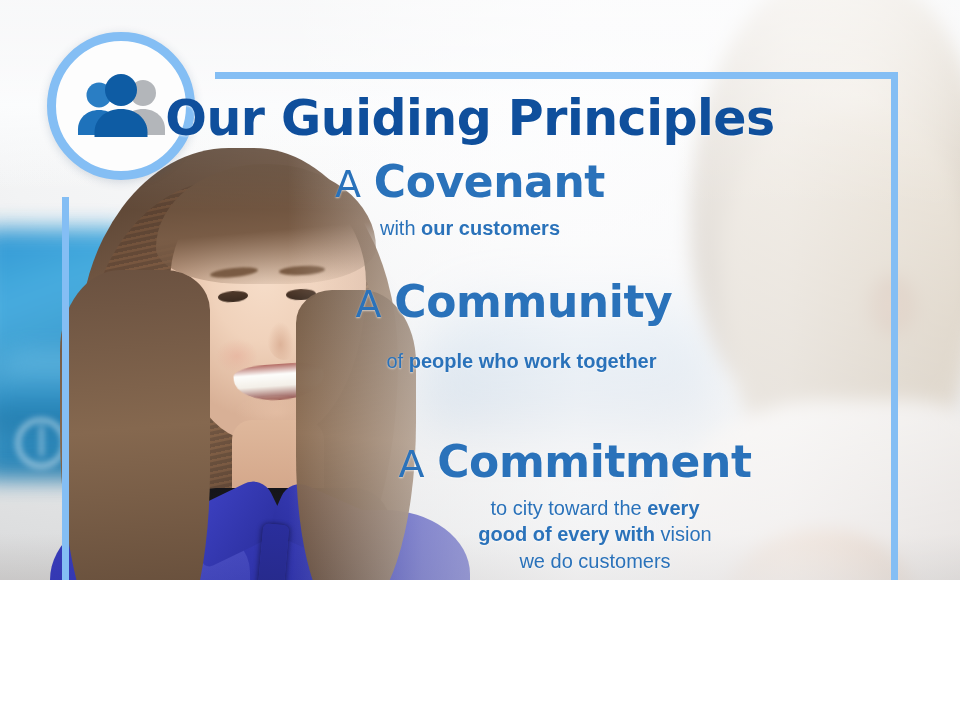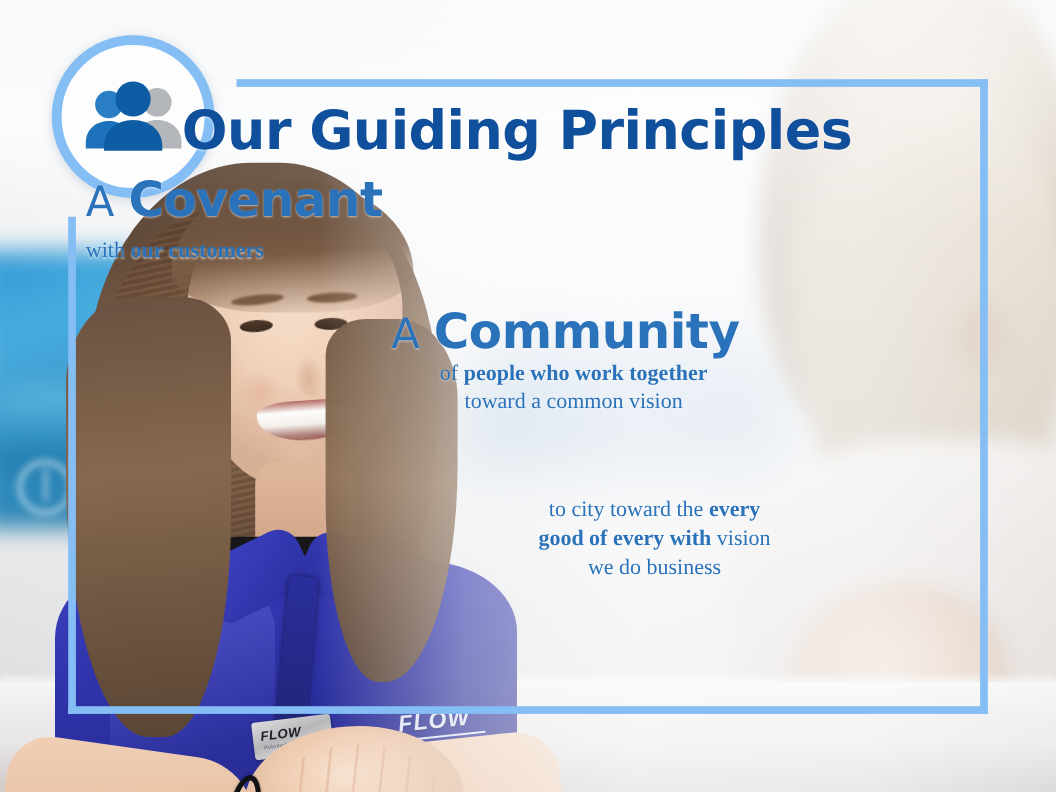--- a/index.html
+++ b/index.html
@@ -7,21 +7,21 @@
     padding: 0;
     background: #ffffff;
   }
   body {
     font-family: "Liberation Sans", sans-serif;
   }
 
   #stage {
     position: relative;
     width: 960px;
-    height: 720px;
+    height: 580px;
     overflow: hidden;
     background: #eceef0;
   }
 
   
   .photo {
     position: absolute;
     inset: 0;
     overflow: hidden;
   }
@@ -616,37 +616,37 @@
     font-weight: 400;
     font-size: 38px;
     color: var(--blue);
   }
   .p-title .word {
     font-weight: 700;
     font-size: 44px;
     letter-spacing: -.4px;
   }
   .p-sub {
-    font-family: Liberation Serif, serif;
+    font-family: Liberation Sans, sans-serif;
     font-size: 20px;
     line-height: 1.32;
     color: var(--blue);
     font-weight: 400;
     text-shadow: 0 1px 2px rgba(255,255,255,.6);
   }
   .p-sub b { font-weight: 700; }
 
   
-  #principle-1 { left: 16px; top: 88px; text-align: left; }
+  #principle-1 { left: 0; top: 88px; text-align: center; }
   #principle-1 .p-title { padding-right: 20px; }
   #principle-1 .p-sub   { padding-right: 20px; margin-top: 10px; }
 
   #principle-2 { left: 0; top: 208px; text-align: center; }
   #principle-2 .p-title { padding-left: 68px; }
-  #principle-2 .p-sub   { padding-left: 83px; margin-top: 1px; }
+  #principle-2 .p-sub   { padding-left: 83px; margin-top: 23px; }
 
   #principle-3 { left: 0; top: 368px; text-align: center; }
   #principle-3 .p-title { padding-left: 190px; }
   #principle-3 .p-sub   { padding-left: 230px; margin-top: 10px; }
 
   :root {
     --navy: #0f4f9c;
     --blue: #2a72ba;
     --frame: #84bef4;
   }
@@ -752,21 +752,25 @@
         <span class="word">Covenant</span>
       </div>
       <div class="p-sub"><span>with </span><b>our customers</b></div>
     </div>
 
     <div class="principle" id="principle-2">
       <div class="p-title">
         <span class="art">A</span>
         <span class="word">Community</span>
       </div>
-      <div class="p-sub"><span>of </span><b>people who work together</b><br><span>toward a common vision</span></div>
+      <div class="p-sub"><span>of </span><b>people who work together</b><br></div>
     </div>
 
     <div class="principle" id="principle-3">
-      <div class="p-sub"><span>to city toward the </span><b>every</b><br><b>good of every with</b><span> vision</span><br><span>we do business</span></div>
+      <div class="p-title">
+        <span class="art">A</span>
+        <span class="word">Commitment</span>
+      </div>
+      <div class="p-sub"><span>to city toward the </span><b>every</b><br><b>good of every with</b><span> vision</span><br><span>we do customers</span></div>
     </div>
   </div>
 
 </div>
 
 </body></html>

